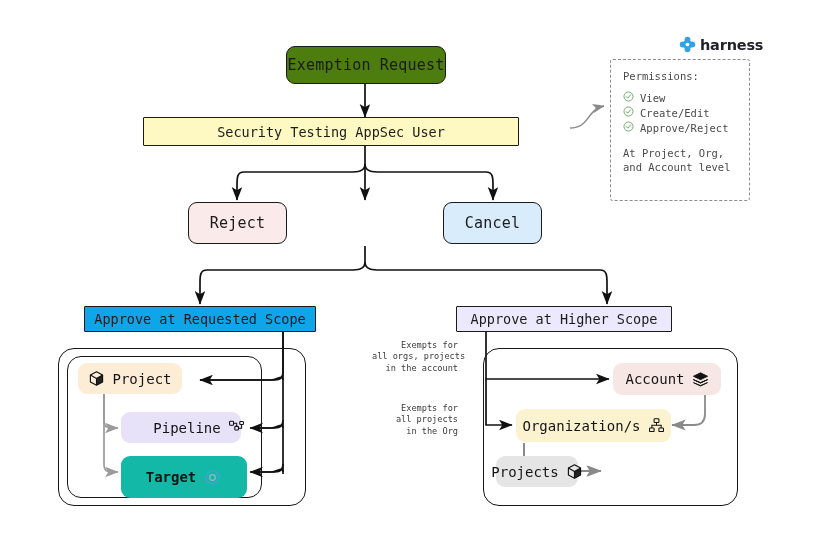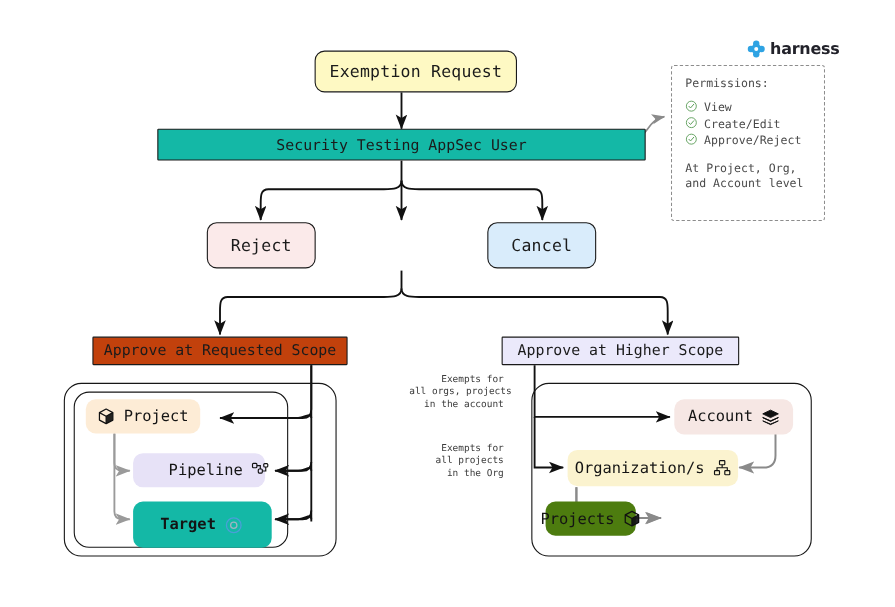--- a/index.html
+++ b/index.html
@@ -175,36 +175,36 @@
         <circle cx="12" cy="18.8" r="4.1"></circle>
         <circle cx="5.2" cy="12" r="4.1"></circle>
         <circle cx="18.8" cy="12" r="4.1"></circle>
         <rect x="5.5" y="5.5" width="13" height="13" rx="3" transform="rotate(45 12 12)"></rect>
       </g>
       <circle cx="12" cy="12" r="2.6" fill="#ffffff"></circle>
     </svg>
     <span class="btxt">harness</span>
   </div>
 
-  <div class="node pill" style="left:286px;top:46px;width:184px;height:38px;background:#fef9c3;">
+  <div class="node pill" style="left:286px;top:46px;width:160px;height:38px;background:#4d7c0f;">
     <span>Exemption Request</span>
   </div>
 
-  <div class="node banner" style="left:143px;top:117px;width:444px;height:29px;background:#14b8a6;">
+  <div class="node banner" style="left:143px;top:117px;width:376px;height:29px;background:#fef9c3;">
     <span>Security Testing AppSec User</span>
   </div>
 
   <div class="node pill" style="left:188px;top:202px;width:99px;height:42px;background:#fbeaea;">
     <span>Reject</span>
   </div>
   <div class="node pill" style="left:443px;top:202px;width:99px;height:42px;background:#d9ecfb;text-align:right;">
     <span>Cancel</span>
   </div>
 
-  <div class="node banner" style="left:84px;top:306px;width:232px;height:26px;background:#c2410c;">
+  <div class="node banner" style="left:84px;top:306px;width:232px;height:26px;background:#0ea5e9;">
     <span>Approve at Requested Scope</span>
   </div>
   <div class="node banner" style="left:456px;top:306px;width:216px;height:26px;background:#ebe9fb;">
     <span>Approve at Higher Scope</span>
   </div>
 
   <div class="perm" style="left:610px;top:59px;width:140px;height:142px;">
     <div class="ptitle">Permissions:</div>
     <div class="prow">
       <svg width="11" height="11" viewBox="0 0 16 16">
@@ -289,21 +289,21 @@
     <span class="ico">
       <svg width="17" height="17" viewBox="0 0 24 24" fill="#111" stroke="#111" stroke-width="1.2" stroke-linejoin="round">
         <path d="M12,2.6 L22,7.4 L12,12.2 L2,7.4 Z"></path>
         <path d="M2,12 L12,16.8 L22,12" fill="none"></path>
         <path d="M2,12.2 L12,17 L22,12.2 L12,16.3 Z"></path>
         <path d="M2,16.4 L12,21.2 L22,16.4 L12,20.5 Z"></path>
       </svg>
     </span>
   </div>
 
-  <div class="chip" style="left:496px;top:456px;width:82px;height:31px;background:#4d7c0f;">
+  <div class="chip" style="left:496px;top:456px;width:82px;height:31px;background:#e5e5e5;">
     <span>Projects</span>
     <span class="ico">
       <svg width="17" height="17" viewBox="0 0 24 24" fill="none" stroke="#111" stroke-width="1.6" stroke-linejoin="round">
         <path d="M12,2.6 L20.6,7.2 L20.6,16.8 L12,21.4 L3.4,16.8 L3.4,7.2 Z"></path>
         <path d="M3.4,7.2 L12,11.9 L20.6,7.2"></path>
         <path d="M12,11.9 L12,21.4"></path>
         <path d="M12,11.9 L20.6,7.2 L20.6,16.8 L12,21.4 Z" fill="#111" stroke="none" opacity="0.92"></path>
       </svg>
     </span>
   </div>

